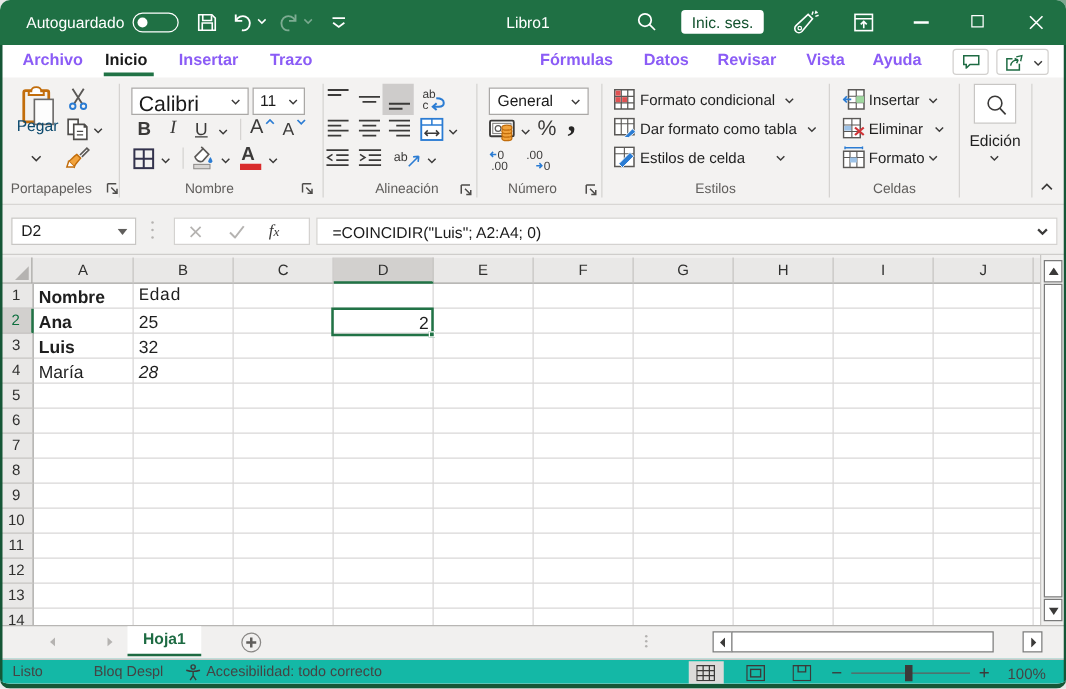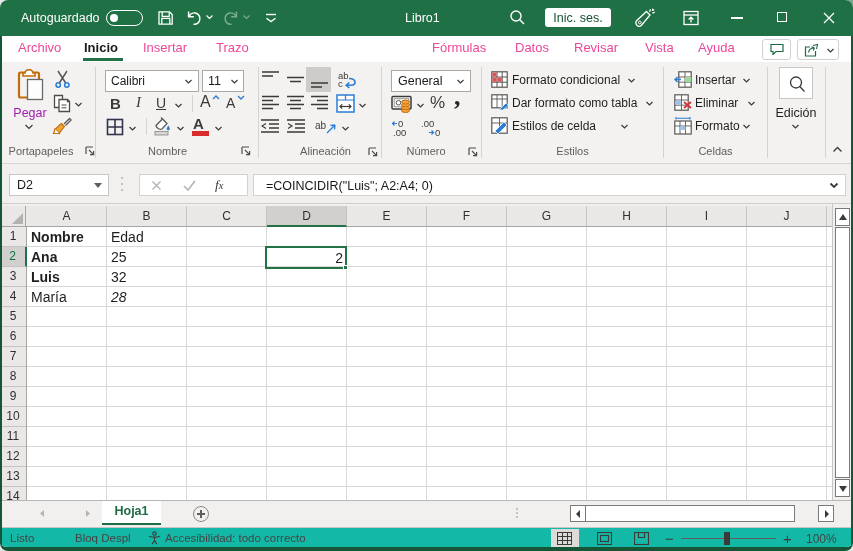--- a/index.html
+++ b/index.html
@@ -7,21 +7,21 @@
 body { font-family:"Liberation Sans", sans-serif; background:#e8e8e8; position:relative; }
 .abs { position:absolute; }
 .window { position:absolute; left:0; top:0; width:853px; height:551px;
   border-radius:8px; overflow:hidden; background:#fff;
   border-bottom:4px solid #155636; }
 
 .titlebar { position:absolute; left:0; top:0; width:100%; height:36px; background:#1f7044; color:#fff; }
 .titlebar .txt { position:absolute; font-size:12.5px; color:#fff; top:11px; }
 
 .tabrow { position:absolute; left:0; top:36px; width:100%; height:26px; background:#fff; }
-.tab { position:absolute; top:4px; font-size:13px; color:#ec4899; }
+.tab { position:absolute; top:4px; font-size:13px; color:#8b5cf6;font-weight:bold; }
 
 .ribbon { position:absolute; left:0; top:62px; width:100%; height:102px; background:#f3f2f1; border-bottom:1px solid #d8d6d4; }
 .gsep { position:absolute; top:5px; width:1px; height:91px; background:#d5d3d1; }
 .glabel { position:absolute; top:83px; font-size:11px; color:#605e5c; text-align:center; }
 .combo { position:absolute; background:#fff; border:1px solid #aaa8a6; font-size:12.5px; color:#1a1a1a; }
 
 .fbar { position:absolute; left:0; top:164px; width:100%; height:40px; background:#f1f0ef; border-bottom:1px solid #cfcdcb; }
 .whitebox { position:absolute; background:#fff; border:1px solid #d4d2d0; }
 
 .sheet { position:absolute; left:0; top:204px; width:853px; height:296px; background:#fff; }
@@ -141,21 +141,21 @@
     <div class="gsep" style="left:481px;"></div>
     <div class="gsep" style="left:663px;"></div>
     <div class="gsep" style="left:767px;"></div>
     <div class="gsep" style="left:825px;"></div>
 
     <svg class="abs" style="left:16px; top:7px;" width="29" height="33" viewBox="0 0 29 33" fill="none">
       <rect x="3" y="3.5" width="20" height="25" rx="1.5" stroke="#c26d0b" stroke-width="2.2"></rect>
       <path d="M9 4 a4 3.4 0 0 1 8 0 h2 v3 H7 v-3 z" fill="#fff" stroke="#c26d0b" stroke-width="1.6"></path>
       <rect x="11.5" y="10.5" width="15" height="20" fill="#fdfdfd" stroke="#6b6968" stroke-width="1.3"></rect>
     </svg>
-    <span class="abs" style="left:0px; top:44px; width:60px; text-align:center; font-size:12.5px; color:#a21caf;">Pegar</span>
+    <span class="abs" style="left:0px; top:32px; width:60px; text-align:center; font-size:12.5px; color:#0c4a6e;">Pegar</span>
     <svg class="abs" style="left:24px; top:62px;" width="10" height="6" viewBox="0 0 10 6" fill="none" stroke="#3b3a39" stroke-width="1.2">
         <path d="M1.5 1 l3.5 3.5 L8.5 1"></path>
       </svg>
     <svg class="abs" style="left:55px; top:8px;" width="15" height="18" viewBox="0 0 15 18" fill="none">
       <path d="M3 1 L10.7 13 M12 1 L4.3 13" stroke="#5a5856" stroke-width="1.5"></path>
       <circle cx="3.2" cy="15" r="2.2" stroke="#2b7cd3" stroke-width="1.5"></circle>
         <circle cx="11.8" cy="15" r="2.2" stroke="#2b7cd3" stroke-width="1.5"></circle>
     </svg>
     <svg class="abs" style="left:53px; top:32px;" width="18" height="19" viewBox="0 0 18 19" fill="none" stroke="#4e4c4a" stroke-width="1.3">
       <path d="M1.5 1.5 h8 v12 h-8 z" fill="#fff"></path>
@@ -166,21 +166,21 @@
     <svg class="abs" style="left:74px; top:40px;" width="9" height="6" viewBox="0 0 9 6" fill="none" stroke="#3b3a39" stroke-width="1.2">
         <path d="M1.5 1 l3 3 l3-3"></path>
       </svg>
     <svg class="abs" style="left:52px; top:55px;" width="20" height="19" viewBox="0 0 20 19" fill="none">
       <path d="M12 7 L17.5 1.5 l1.5 1.5 L13.5 8.5" stroke="#5a5856" stroke-width="1.4" fill="#fff"></path>
       <path d="M3 12 c2-1 3-3 6.5-5.5 l3 3 C10 13 8 14 7.5 16.5 z" fill="#f2a33c" stroke="#c26d0b" stroke-width="1.2"></path>
       <path d="M3 12 l-1.5 4.5 L7.5 16.5" fill="#fff" stroke="#c26d0b" stroke-width="1.2"></path>
     </svg>
 
     <div class="combo" style="left:105px; top:8px; width:94px; height:22px;">
-      <span style="position:absolute; left:5px; top:3px; font-size:12px;">Calibri</span>
+      <span style="position:absolute; left:5px; top:3px; font-size:17px;">Calibri</span>
       <svg style="position:absolute; right:5px; top:8px;" width="9" height="6" viewBox="0 0 9 6" fill="none" stroke="#3b3a39" stroke-width="1.2">
           <path d="M1.5 1 l3 3 l3-3"></path>
         </svg>
     </div>
     <div class="combo" style="left:202px; top:8px; width:42px; height:22px;">
       <span style="position:absolute; left:5px; top:3px; font-size:12.5px;">11</span>
       <svg style="position:absolute; right:4px; top:8px;" width="9" height="6" viewBox="0 0 9 6" fill="none" stroke="#3b3a39" stroke-width="1.2">
           <path d="M1.5 1 l3 3 l3-3"></path>
         </svg>
     </div>
@@ -481,21 +481,21 @@
         <div class="abs" style="left:239px; top:0; width:1px; height:273px; background:#d9d8d7;"></div>
         <div class="abs" style="left:319px; top:0; width:1px; height:273px; background:#d9d8d7;"></div>
         <div class="abs" style="left:399px; top:0; width:1px; height:273px; background:#d9d8d7;"></div>
         <div class="abs" style="left:479px; top:0; width:1px; height:273px; background:#d9d8d7;"></div>
         <div class="abs" style="left:559px; top:0; width:1px; height:273px; background:#d9d8d7;"></div>
         <div class="abs" style="left:639px; top:0; width:1px; height:273px; background:#d9d8d7;"></div>
         <div class="abs" style="left:719px; top:0; width:1px; height:273px; background:#d9d8d7;"></div>
         <div class="abs" style="left:799px; top:0; width:1px; height:273px; background:#d9d8d7;"></div>
       </div>
       <div class="cellv" style="left:31px; top:23px; font-weight:bold;">Nombre</div>
-      <div class="cellv" style="left:111px; top:23px; ">Edad</div>
+      <div class="cellv" style="left:111px; top:23px;font-family:Liberation Mono, monospace; ">Edad</div>
       <div class="cellv" style="left:31px; top:43px; font-weight:bold;">Ana</div>
       <div class="cellv" style="left:111px; top:43px; ">25</div>
       <div class="cellv" style="left:31px; top:63px; font-weight:bold;">Luis</div>
       <div class="cellv" style="left:111px; top:63px; ">32</div>
       <div class="cellv" style="left:31px; top:83px; ">María</div>
       <div class="cellv" style="left:111px; top:83px;font-style:italic; ">28</div>
       <div class="abs" style="left:832px; top:0; width:21px; height:296px; background:#f1f0ef; border-left:1px solid #c8c6c4;"></div>
       <div class="abs" style="left:835px; top:4px; width:15px; height:18px; background:#fff; border:1px solid #7a7a7a;">
         <svg style="position:absolute;left:3px;top:5px;" width="8" height="6" viewBox="0 0 8 6" fill="#3b3a39">
           <path d="M4 0 L0 6 h8 z"></path>

